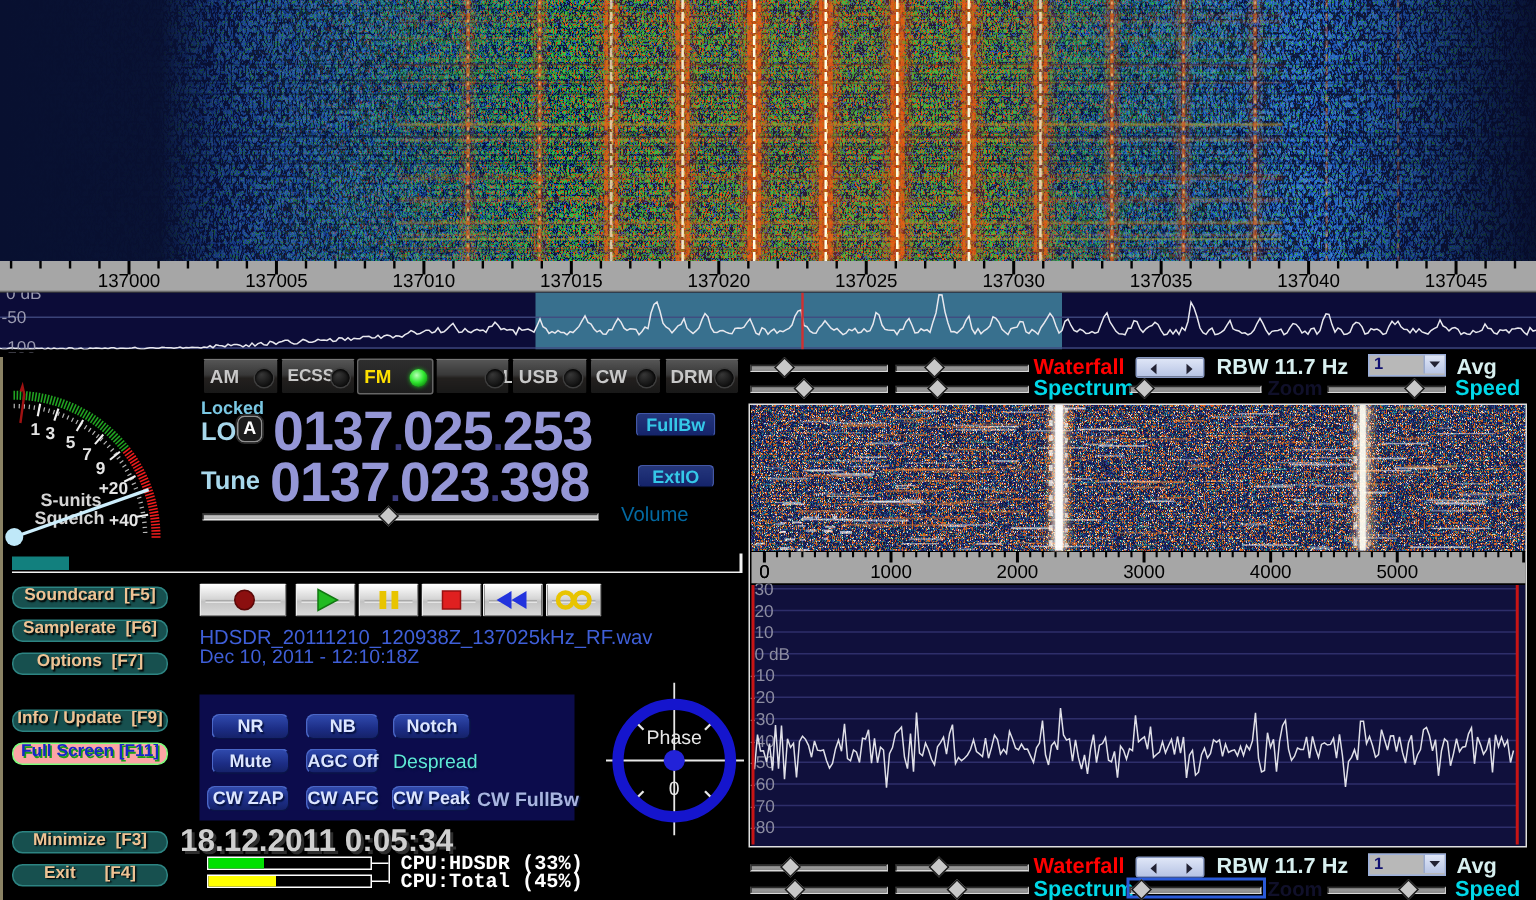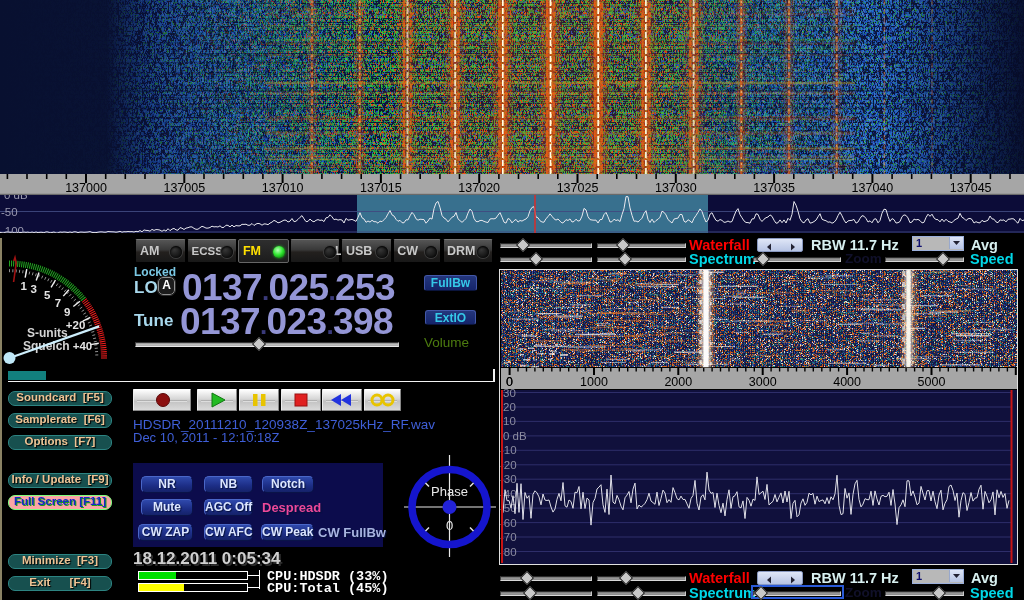--- a/index.html
+++ b/index.html
@@ -410,21 +410,21 @@
 <div class="modeb" style="left:392.7px;width:48.8px;">CW<div class="led" style=""></div></div>
 <div class="modeb" style="left:442.5px;width:50.6px;">DRM<div class="led" style=""></div></div>
 <div class="abs cy" style="left:134px;top:264.5px;font-size:12px;color:#7ac8e4">Locked</div>
 <div class="abs cy" style="left:134px;top:277.5px;font-size:17px;color:#a8d8ec">LO</div>
 <div class="abs" style="left:158px;top:277px;width:17px;height:18px;background:#1c1c1c;border:1.6px solid #909090;border-radius:5px;outline:1.5px solid #2a2a2a;color:#fff;font-size:12px;font-weight:bold;text-align:center;line-height:15px">A</div>
 <div class="abs" style="left:182px;top:266.5px;width:224px;font-size:37px;font-weight:bold;color:#9496d6;letter-spacing:-0.6px;text-shadow:1px 2px 1px #000">0137<span style="font-size:26px;color:#3a3a7a">.</span>025<span style="font-size:26px;color:#3a3a7a">.</span>253</div>
 <div class="abs cy" style="left:134px;top:311px;font-size:17px;color:#a8d8ec">Tune</div>
 <div class="abs" style="left:180px;top:300.5px;width:224px;font-size:37px;font-weight:bold;color:#9496d6;letter-spacing:-0.6px;text-shadow:1px 2px 1px #000">0137<span style="font-size:26px;color:#3a3a7a">.</span>023<span style="font-size:26px;color:#3a3a7a">.</span>398</div>
 <div class="abs" style="left:424px;top:274.5px;width:53px;height:16.5px;background:linear-gradient(#24367c,#15246a);border:1px solid #4257a8;border-bottom-color:#0a143c;border-radius:3px;color:#35c8e8;font-weight:bold;font-size:12px;text-align:center;line-height:15px">FullBw</div>
 <div class="abs" style="left:425px;top:309.5px;width:51px;height:15.5px;background:linear-gradient(#24367c,#15246a);border:1px solid #4257a8;border-bottom-color:#0a143c;border-radius:3px;color:#35c8e8;font-weight:bold;font-size:12px;text-align:center;line-height:14px">ExtIO</div>
-<div class="abs" style="left:424px;top:335px;font-size:13.5px;color:#4d7c0f">Volume</div>
+<div class="abs" style="left:414px;top:335px;font-size:13.5px;color:#0369a1">Volume</div>
 <div class="slider" style="left:135px;top:338px;width:264px">
 <div class="strack" style="background:linear-gradient(#888,#c0c0c0 40%,#b0b0b0);border-top:1px solid #333;border-bottom:1px solid #e8e8e8"></div>
 <div class="sthumb" style="left:119px"></div>
   </div>
 <div class="playb" style="left:133px;width:58px">
     <svg width="56" height="20" viewBox="0 0 56 20" style="position:absolute;top:0;left:0;z-index:2">
       <circle cx="29" cy="10" r="6.5" fill="#8b0f0f" stroke="#5a0808"></circle>
     </svg>
   </div>
 <div class="playb" style="left:197px;width:40px">
@@ -459,23 +459,23 @@
 <div class="abs" style="left:133px;top:430px;font-size:13px;color:#3f5fd8">Dec 10, 2011 - 12:10:18Z</div>
 <div class="abs" style="left:133px;top:463px;width:250px;height:84px;background:#0c0c4c"></div>
 <div class="dspb" style="left:141px;top:476px;width:52px">NR</div>
 <div class="dspb" style="left:204px;top:476px;width:49px">NB</div>
 <div class="dspb" style="left:262px;top:476px;width:52px">Notch</div>
 <div class="dspb" style="left:141px;top:499px;width:52px">Mute</div>
 <div class="dspb" style="left:204px;top:499px;width:49px">AGC Off</div>
 <div class="dspb" style="left:138px;top:524px;width:55px">CW ZAP</div>
 <div class="dspb" style="left:204px;top:524px;width:49px">CW AFC</div>
 <div class="dspb" style="left:261px;top:524px;width:53px">CW Peak</div>
-<div class="abs" style="left:262px;top:500px;font-size:13px;font-weight:bold;color:#ec4899;text-shadow:1px 1px 1px #05103c">Despread</div>
+<div class="abs" style="left:262px;top:500px;font-size:13px;font-weight:normal;color:#5eead4;text-shadow:1px 1px 1px #05103c">Despread</div>
 <div class="abs" style="left:318px;top:525px;font-size:13px;font-weight:bold;color:#a8b4e0;text-shadow:1px 1px 1px #05103c">CW FullBw</div>
-<div class="abs" style="left:133px;top:549px;font-size:17px;font-weight:bold;color:#cfcfcf;text-shadow:2px 2px 0 #2e2e2e">18.12.2011 0:05:34</div>
+<div class="abs" style="left:120px;top:549px;font-size:21px;font-weight:bold;color:#cfcfcf;text-shadow:2px 2px 0 #2e2e2e">18.12.2011 0:05:34</div>
 <div class="abs" style="left:138px;top:571px;width:110px;height:9px;border:1px solid #fff;background:#000">
     <div style="width:37px;height:100%;background:#00e000"></div>
   </div>
 <div class="abs" style="left:138px;top:583px;width:110px;height:9px;border:1px solid #fff;background:#000">
     <div style="width:45px;height:100%;background:#ffff00"></div>
   </div>
 <div class="abs" style="left:248px;top:575px;width:11px;height:1px;background:#fff"></div>
 <div class="abs" style="left:248px;top:587px;width:11px;height:1px;background:#fff"></div>
 <div class="abs" style="left:259px;top:570px;width:1px;height:19px;background:#fff"></div>
 <div class="abs" style="font-family:'Liberation Mono',monospace;left:267px;top:569px;font-size:13.5px;font-weight:bold;color:#fff">CPU:HDSDR (33%)</div>

